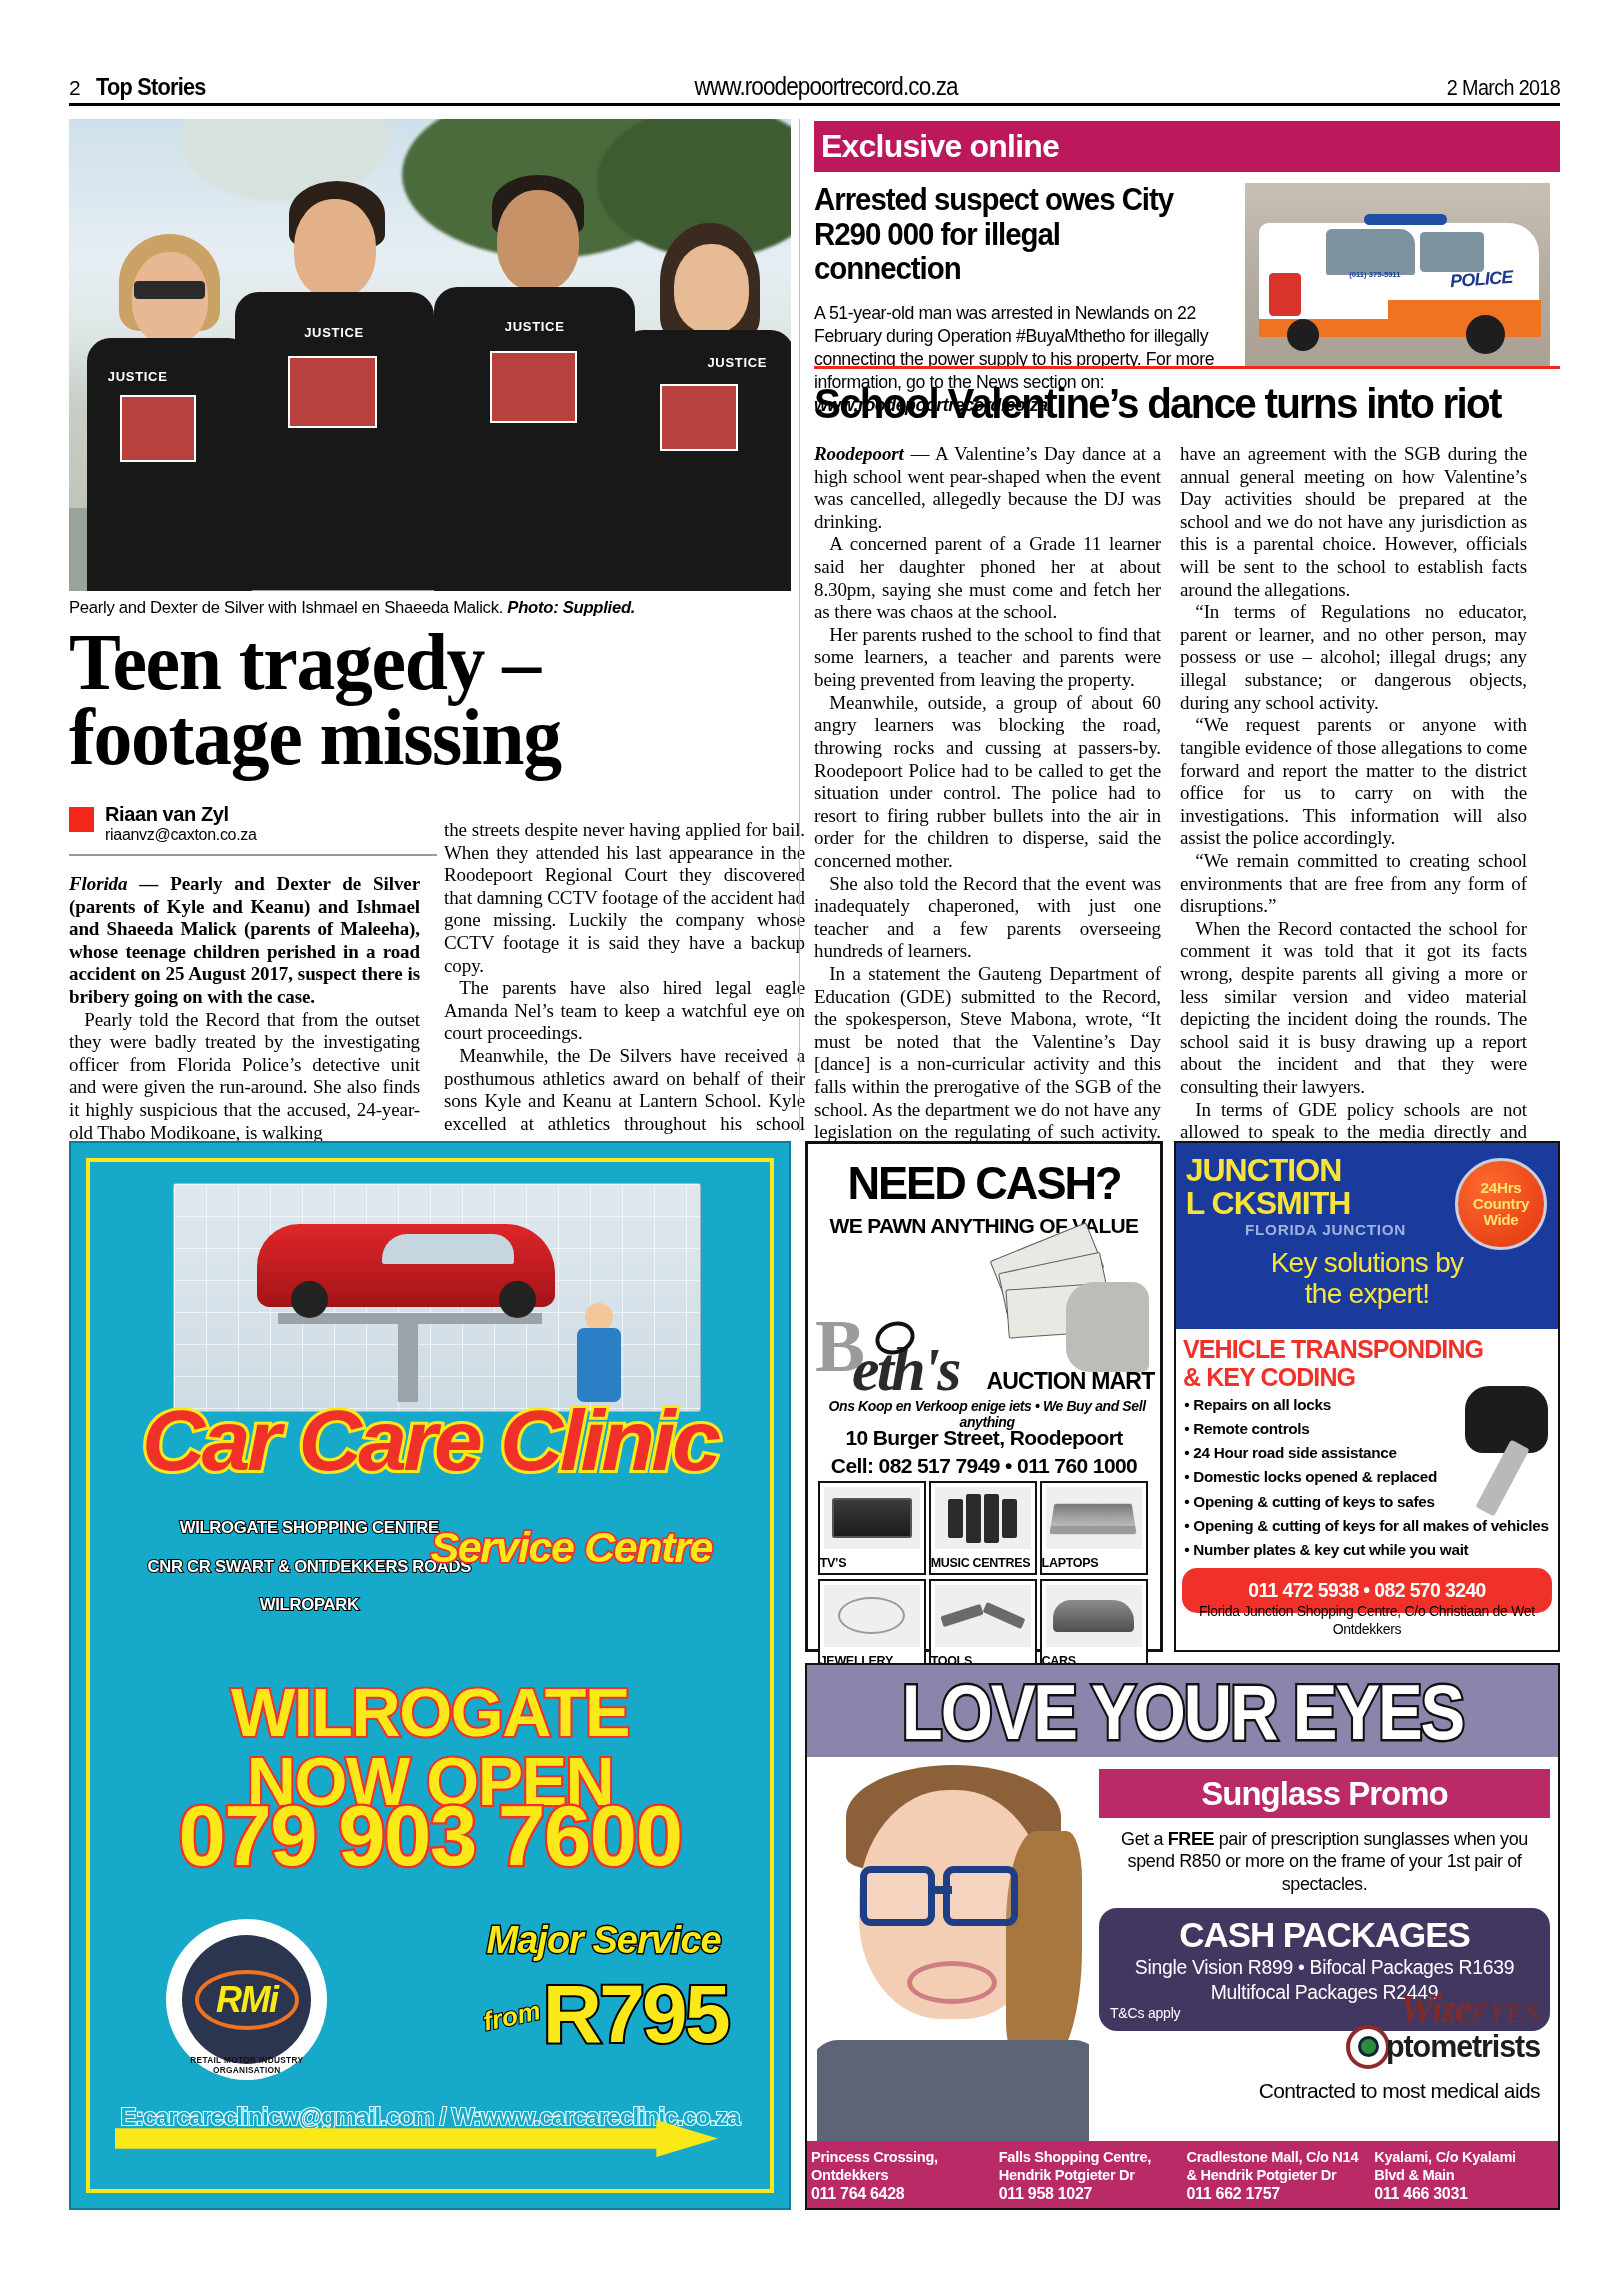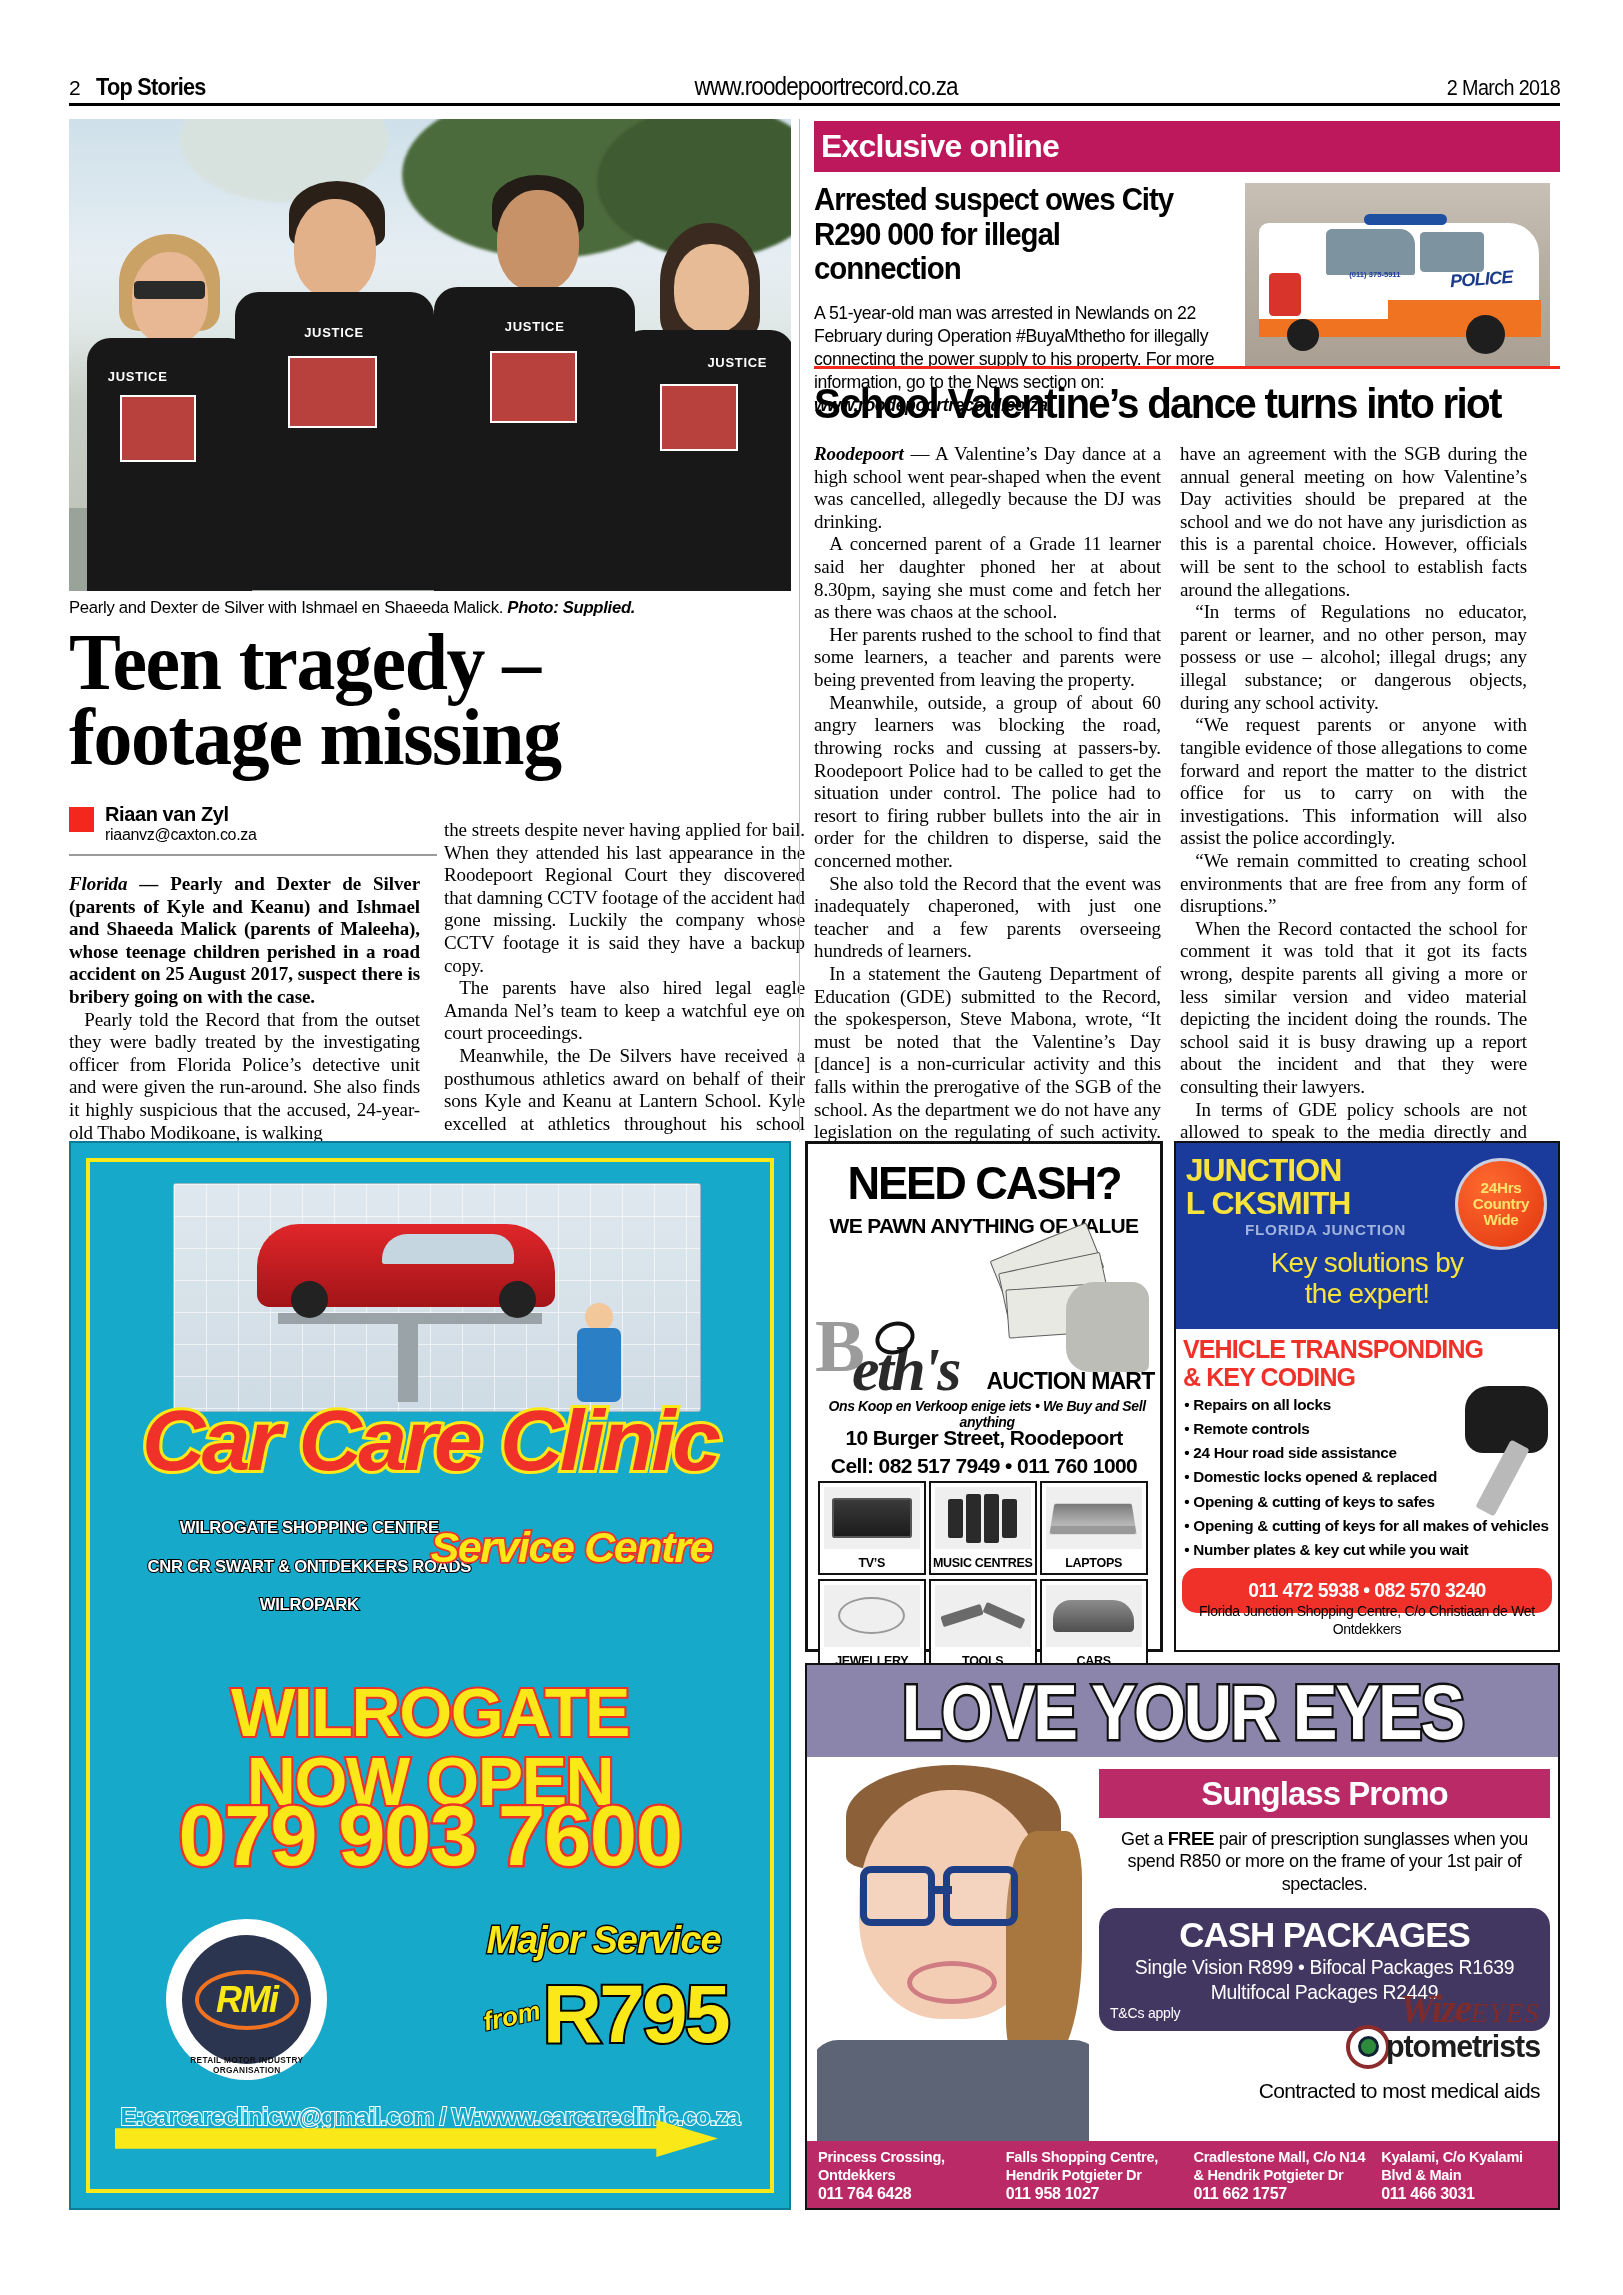--- a/index.html
+++ b/index.html
@@ -210,21 +210,21 @@
   #auction-mart { position:absolute; right:5.6px; top:224px; font-size:23px; font-weight:700; letter-spacing:-0.8px;}
   #beths-tag { position:absolute; left:5.6px; top:254px; width:347px; text-align:center;
      font-size:14px; font-weight:700; font-style:italic; letter-spacing:-0.4px;}
   #cash-addr { position:absolute; left:0; right:0; top:280px; text-align:center;
      font-size:21px; font-weight:700; letter-spacing:-0.6px; line-height:1.35;}
   #cash-grid { position:absolute; left:9.7px; top:337px; width:330px; }
   .cg-row { display:flex; gap:2.8px; margin-bottom:3.5px; }
   .cg-cell { flex:1; border:2.1px solid #111; height:94px; position:relative; background:#fff;}
   .cg-img { position:absolute; left:4.2px; right:4.2px; top:4.2px; bottom:23.6px; background:#efefef;
      display:flex; align-items:center; justify-content:center; overflow:hidden;}
-  .cg-label { position:absolute; left:0; right:0; bottom:2.8px; text-align:center;
+  .cg-label { position:absolute; left:0; right:0; bottom:2.8px; 
      font-size:12.5px; font-weight:700; letter-spacing:-0.3px;}
   .tvshape { width:84%; height:64%; background:linear-gradient(#3a3a3a,#1b1b1b); border-radius:2.8px; border:2.1px solid #555;}
   .hifi { width:15.3px; height:39px; background:#2a2a2a; margin:0 1.4px; border-radius:2.1px;}
   .laptop { width:86%; height:52%; background:linear-gradient(#777,#bbb); border-radius:2.1px;
      border-bottom:8.3px solid #999; transform:perspective(83px) rotateX(18deg);}
   .jewel { width:70%; height:60%; border:2.8px solid #9a9a9a; border-radius:50%;}
   .tool { width:42px; height:11px; background:#6a6a6a; border-radius:2.1px; transform:rotate(-18deg);}
   .carshape { width:84%; height:52%; background:linear-gradient(#8c8c8c,#4f4f4f); border-radius:18px 21px 4.2px 4.2px;}
 
   
@@ -297,21 +297,21 @@
   .wize-e { font-family:"Liberation Serif", serif; font-size:28px; font-style:italic;
      color:#7d2b2b; letter-spacing:1.4px;}
   .opto-row { display:flex; align-items:center; justify-content:flex-end; margin-top:-4.2px;}
   .eye-mark { width:44px; height:44px; border-radius:50%; background:#fff;
      border:4.2px solid #8c2b2b; display:flex; align-items:center; justify-content:center; margin-right:-4.2px;}
   .eye-iris { width:21px; height:21px; border-radius:50%; background:#2f8b3c; border:3.5px solid #123;}
   .opto-txt { font-size:30.5px; font-weight:700; color:#1d1d1d; letter-spacing:-1.1px;}
   #contracted { position:absolute; right:18px; top:414px; font-size:21px; letter-spacing:-0.6px;}
   #eyes-foot { position:absolute; left:0; right:0; bottom:0; height:67px; background:#b92a66; color:#fff;
      display:flex; }
-  .ef-cell { flex:1; padding:7px 0 0 11px; font-size:14.6px; font-weight:700; letter-spacing:-0.3px; line-height:1.25;}
+  .ef-cell { flex:1; padding:7px 0 0 4px; font-size:14.6px; font-weight:700; letter-spacing:-0.3px; line-height:1.25;}
   .ef-phone { display:block; font-size:16px; }
 </style>
 </head>
 <body>
 
 <div id="masthead">
   <div class="mh-left">
     <span class="mh-pageno">2</span>
     <span class="mh-section">Top Stories</span>
   </div>

